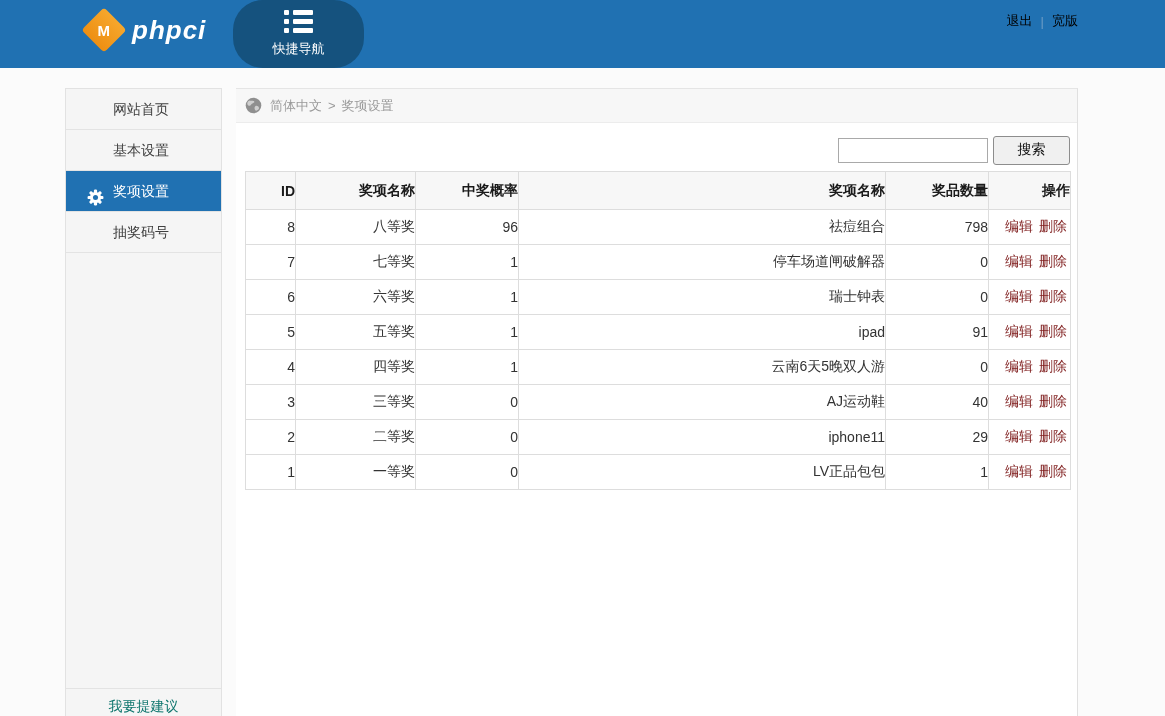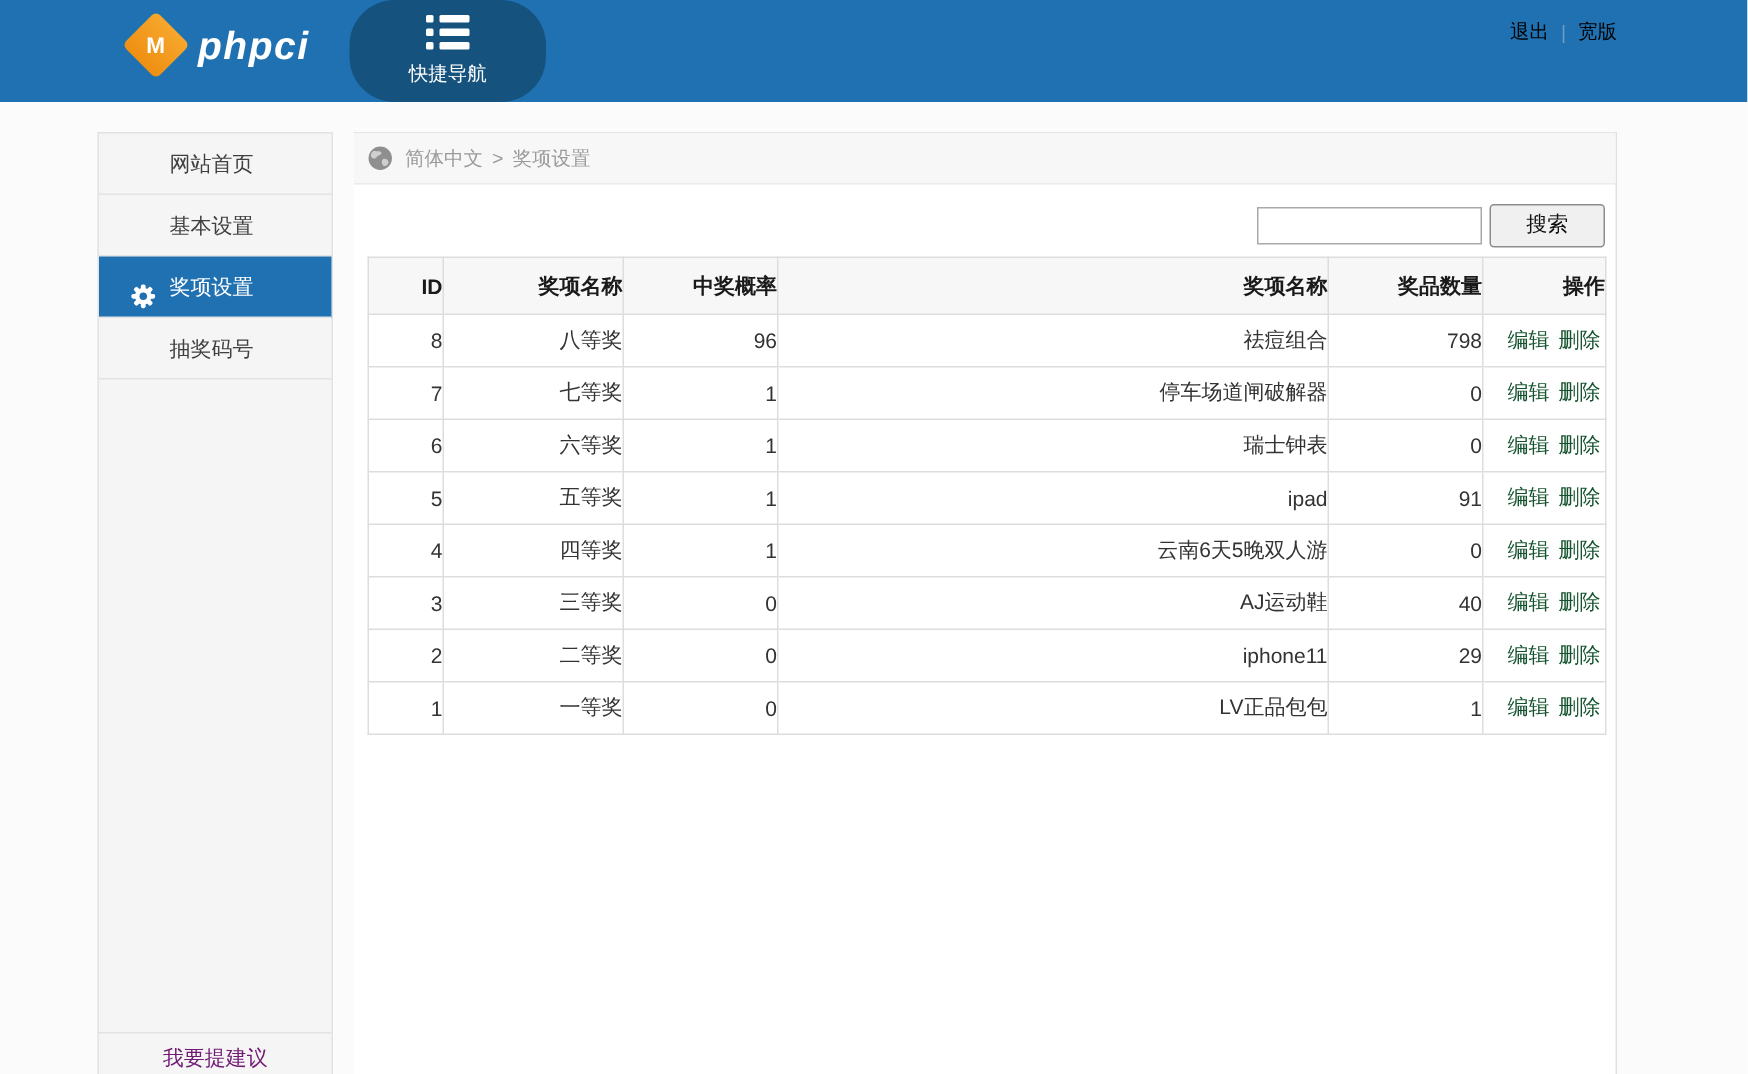--- a/index.html
+++ b/index.html
@@ -26,41 +26,41 @@
 
   
   .sidebar { position:absolute; left:65px; top:88px; bottom:0; width:157px; background:#f5f5f5;
     border:1px solid #e2e2e2; border-bottom:none; }
   .sb-item { height:41px; line-height:41px; padding-left:47px; font-size:14px; color:#404040;
     border-bottom:1px solid #e3e3e3; cursor:pointer; position:relative; }
   .sb-item.active { background:#2071b2; color:#fff; }
   .sb-gear { position:absolute; left:20px; top:11px; width:19px; height:19px; }
   .sb-suggest { position:absolute; left:0; right:0; bottom:0; border-top:1px solid #e3e3e3;
     text-align:center; padding-top:8px; height:28px; }
-  .sb-suggest a { color:#701a75; font-size:14px; text-decoration:none; cursor:pointer; }
+  .sb-suggest a { color:#0f766e; font-size:14px; text-decoration:none; cursor:pointer; }
 
   
   .content { position:absolute; left:236px; top:88px; right:87px; bottom:0; background:#fff;
     border-top:1px solid #e5e5e5; border-right:1px solid #e0e0e0; }
   .breadcrumb { height:34px; background:#f7f7f7; border-bottom:1px solid #ececec;
     display:flex; align-items:center; padding-left:9px; font-size:13px; color:#9a9a9a; }
   .breadcrumb .globe { width:17px; height:17px; margin-right:8px; display:inline-flex; }
   .breadcrumb span { margin-right:6px; }
 
   .search-row { display:flex; justify-content:flex-end; align-items:center; margin:12px 7px 0 0; gap:5px; height:30px; }
   .search-input { width:150px; height:25px; border:1px solid #a9a9a9; background:#fff; padding:0 5px; font-size:13px; outline:none; }
   .search-btn { width:77px; height:29px; background:#f0f0f0; border:1px solid #8d8d8d; border-radius:3px;
     font-size:14px; color:#111; cursor:pointer; font-family:inherit; }
 
   table { border-collapse:collapse; margin:6px 8px 0 9px; width:825px; table-layout:fixed; }
   th, td { border:1px solid #ddd; font-size:14px; text-align:right; }
   thead th { height:38px; background:#f7f7f7; color:#1a1a1a; font-weight:bold; }
   tbody td { height:35px; color:#333; background:#fff; }
   td.left { text-align:right; padding-left:20px; }
-  td.ops a { color:#14532d; text-decoration:none; margin:0 3px; cursor:pointer; }
+  td.ops a { color:#7f1d1d; text-decoration:none; margin:0 3px; cursor:pointer; }
 </style>
 </head>
 <body>
 
 <div class="header">
   <div class="logo">
     <div class="logo-diamond">
       <span>M</span>
     </div>
     <span class="logo-text">phpci</span>

